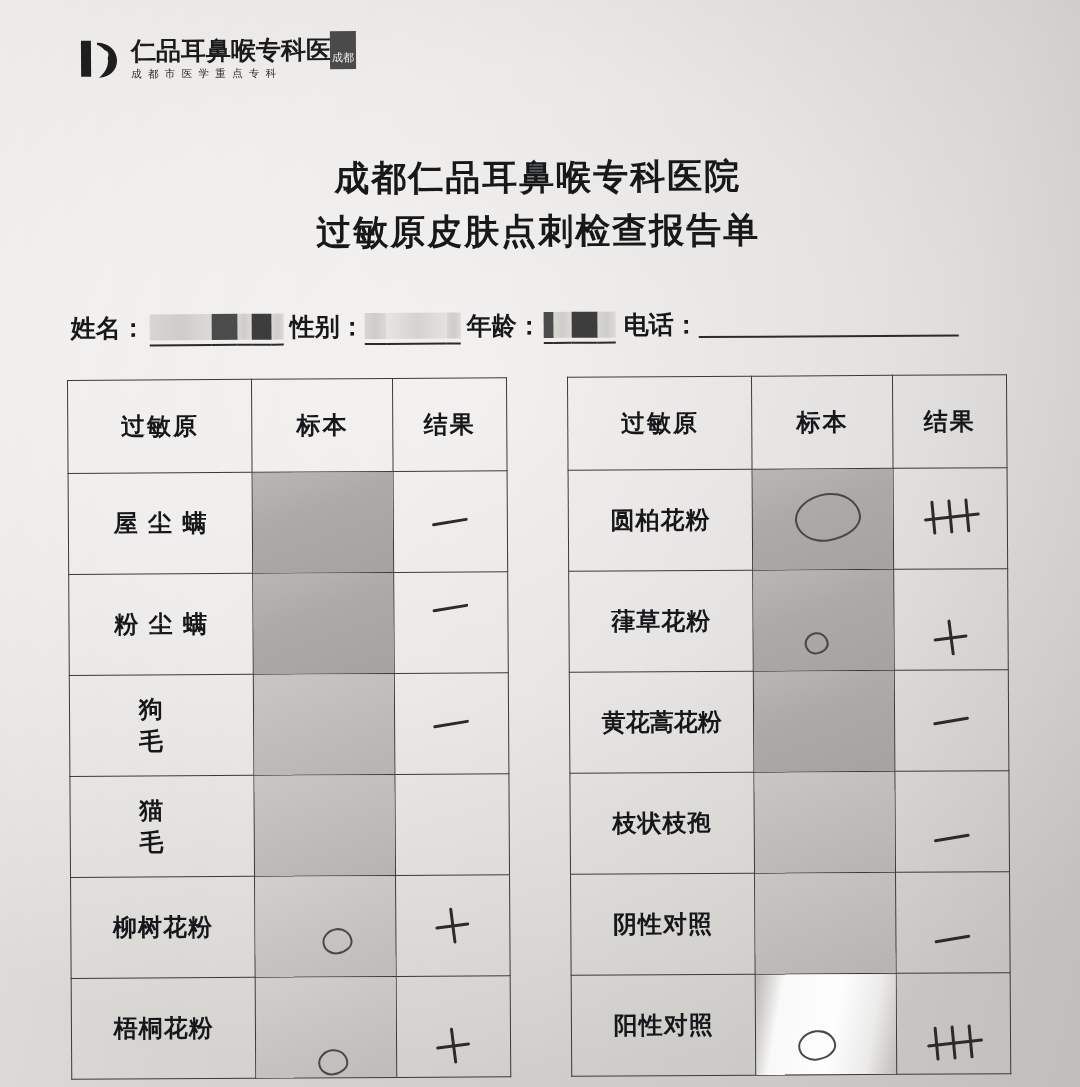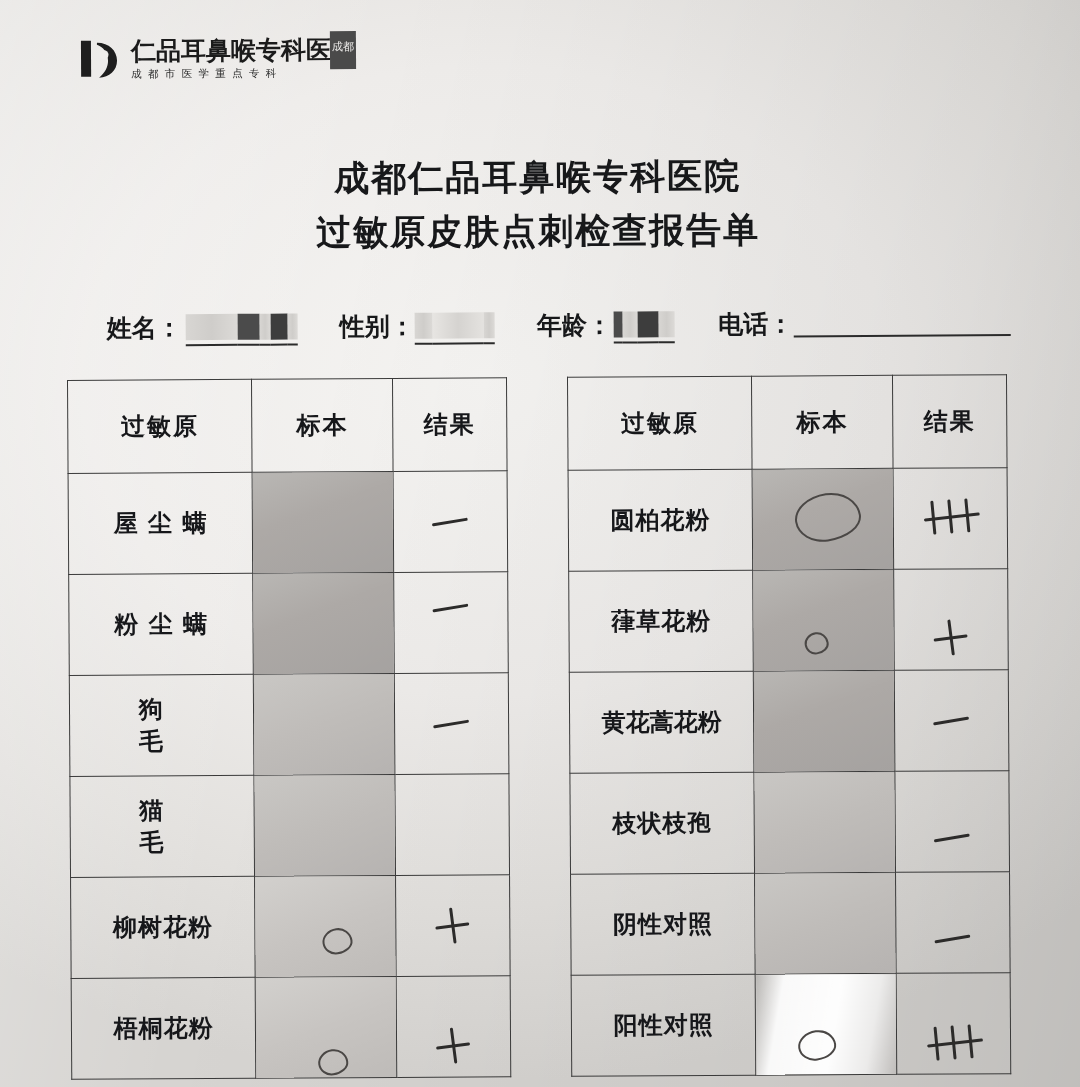--- a/index.html
+++ b/index.html
@@ -69,21 +69,21 @@
     left: 333px;
     top: 30px;
     width: 26px;
     height: 38px;
     background: #4a4a4a;
     color: #f0efed;
     font-family: "DejaVu Sans", sans-serif;
     font-size: 11px;
     line-height: 13px;
     text-align: center;
-    padding-top: 9px;
+    padding-top: 20px;
     letter-spacing: 0px;
     box-sizing: border-box;
   }
   
   #title-block {
     position: absolute;
     top: 150px;
     left: 0;
     width: 1080px;
     text-align: center;
@@ -103,21 +103,21 @@
     left: 72px;
     width: 940px;
     height: 44px;
     font-family: "DejaVu Sans", sans-serif;
     font-size: 25px;
     font-weight: bold;
     color: #17181a;
     display: flex;
     align-items: center;
   }
-  .info-label { white-space: nowrap; margin-left: 36px; }
+  .info-label { white-space: nowrap; }
   .redact {
     display: inline-block;
     height: 26px;
     position: relative;
     vertical-align: middle;
   }
   .redact:after {
     content: "";
     position: absolute;
     left: 0; right: 0; bottom: -6px;

